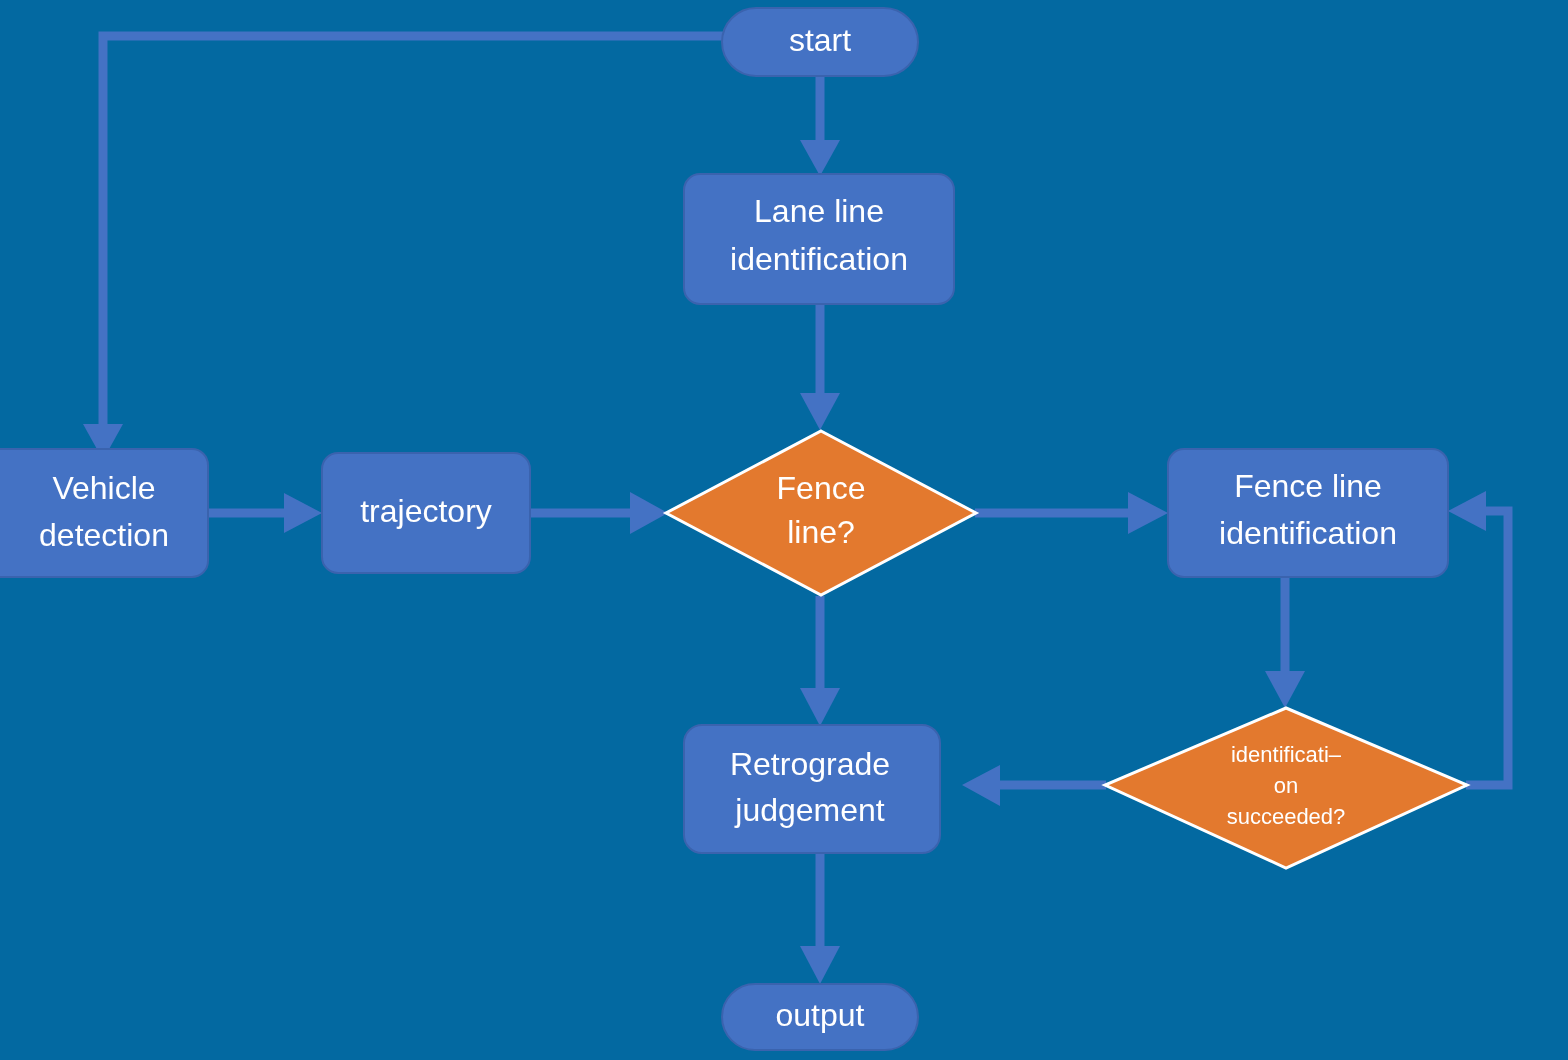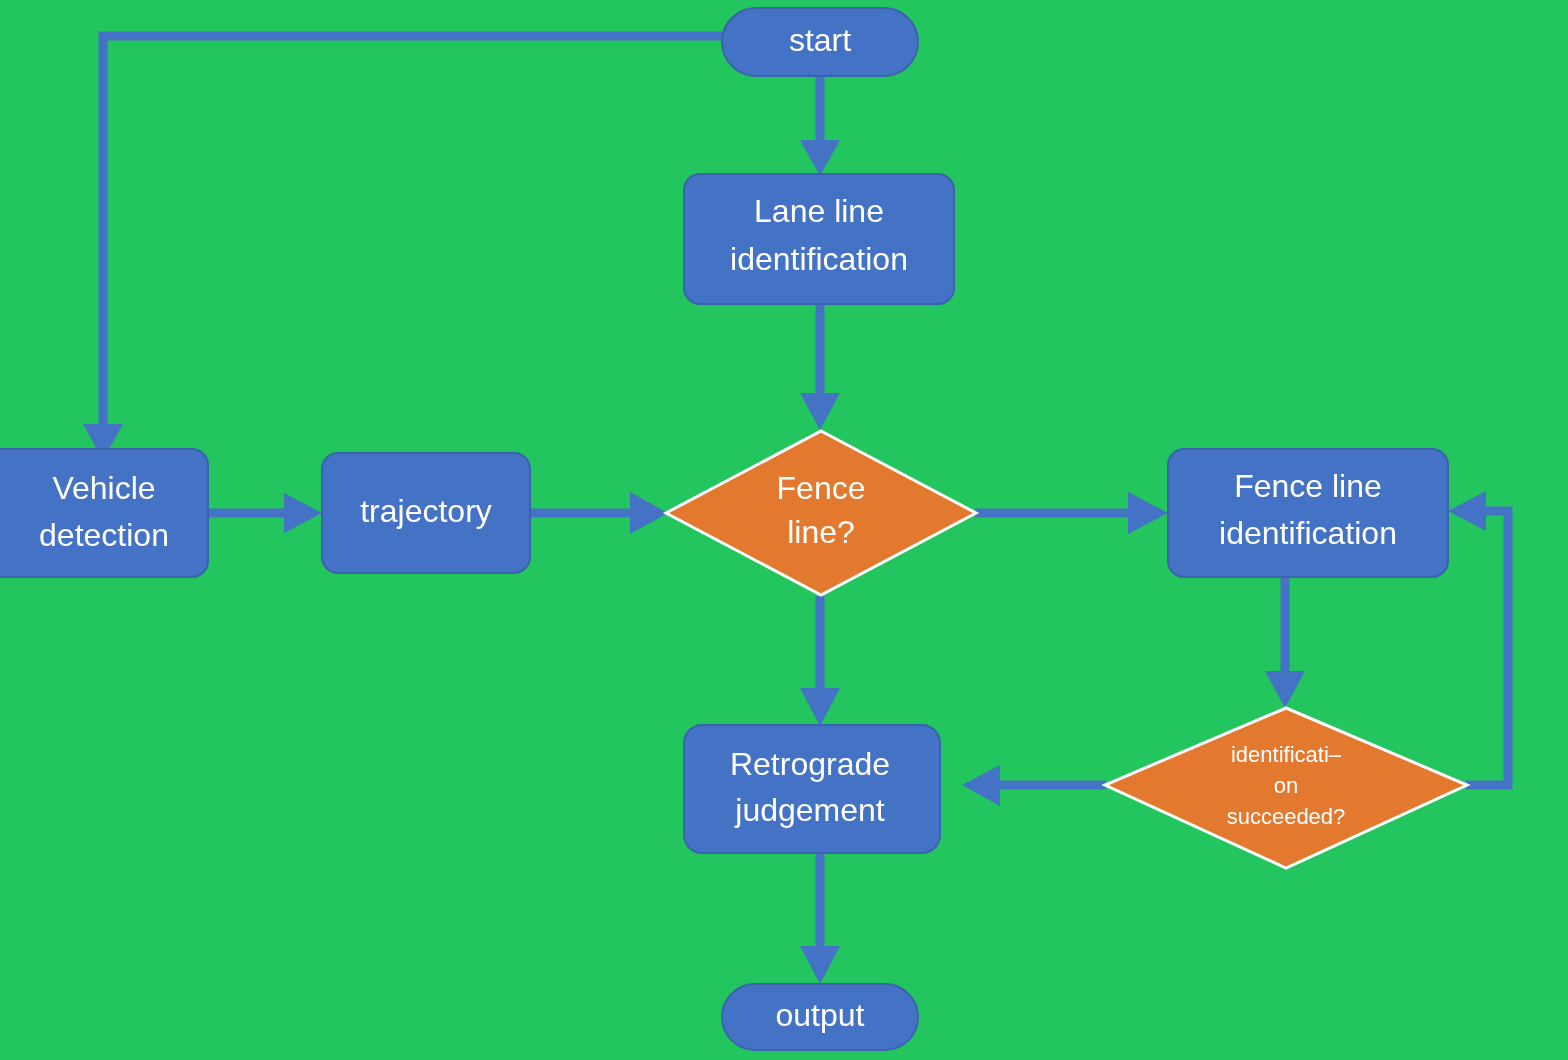--- a/index.html
+++ b/index.html
@@ -4,21 +4,21 @@
 <style>
   html, body {
     margin: 0;
     padding: 0;
     background: #000000;
   }
   #canvas-wrap {
     position: relative;
     width: 1568px;
     height: 1060px;
-    background: #22c55e;
+    background: #0369a1;
     overflow: hidden;
     text-align: right;
   }
   svg#flow {
     display: block;
     width: 1568px;
     height: 1060px;
   }
   .node-label {
     font-family: "Liberation Sans", sans-serif;

